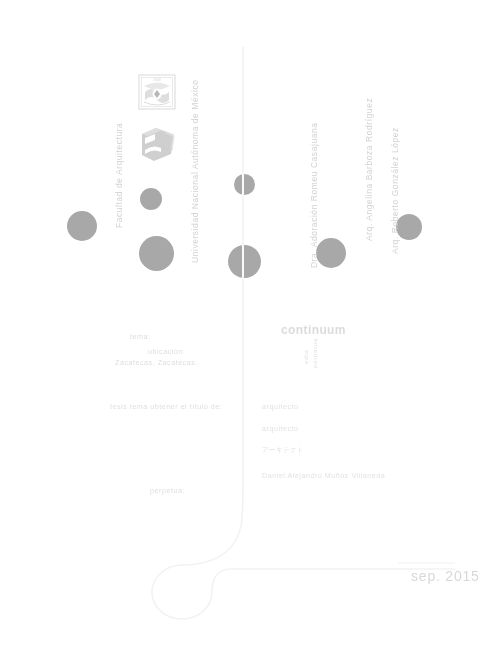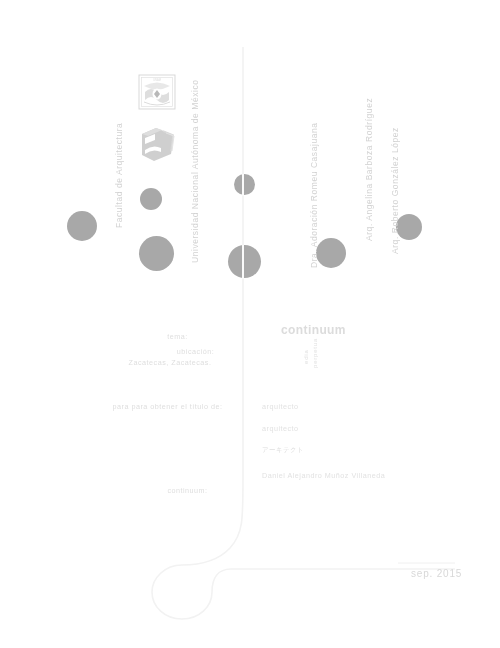--- a/index.html
+++ b/index.html
@@ -29,41 +29,41 @@
   }
 
   
   .logo{position:absolute;opacity:.72;}
 
   
   .label-right{
     font-size:7.2px;
     letter-spacing:.5px;
     color:#dedede;
-    text-align:center;
+    text-align:left;
   }
   .value-left{
     font-size:7.2px;
     letter-spacing:.5px;
     color:#e2e2e2;
   }
   .title{
     font-size:12px;
     letter-spacing:.4px;
     color:#dcdcdc;
     font-weight:700;
     margin-left:20px;
   }
   .subvert{
     font-size:6px;
     letter-spacing:.8px;
     color:#e0e0e0;
   }
   .date{
-    font-size:10px;
+    font-size:14px;
     letter-spacing:.8px;
     color:#d8d8d8;
   }
   svg.curve{position:absolute;left:0;top:0;pointer-events:none;}
 </style>
 </head>
 <body>
 
 <div id="page">
 
@@ -131,27 +131,27 @@
   <div class="txt label-right" style="left:148px;top:347px;width:95px;">ubicación:</div>
 
   <div class="txt label-right" style="left:115px;top:358px;width:110px;text-decoration-color:#ececec;">Zacatecas, Zacatecas.</div>
 
   <div class="txt title" style="left:261px;top:323px;">continuum</div>
 
   <div class="txt vert subvert" style="left:303px;top:364px;">edia</div>
 
   <div class="txt vert subvert" style="left:312px;top:368px;">perpetua</div>
 
-  <div class="txt label-right" style="left:110px;top:402px;width:115px;">para para obtener el título de:</div>
+  <div class="txt label-right" style="left:110px;top:402px;width:115px;">tesis tema obtener el título de:</div>
 
   <div class="txt value-left" style="left:262px;top:402px;">arquitecto</div>
 
   <div class="txt value-left" style="left:262px;top:424px;">arquitecto</div>
 
   <div class="txt value-left" style="left:262px;top:446px;font-size:6.5px;letter-spacing:.4px;color:#dcdcdc;">アーキテクト</div>
 
-  <div class="txt label-right" style="left:150px;top:486px;width:75px;">continuum:</div>
+  <div class="txt label-right" style="left:150px;top:486px;width:75px;">perpetua:</div>
 
   <div class="txt value-left" style="left:262px;top:471px;">Daniel Alejandro Muñoz Villaneda</div>
 
   <div class="txt date" style="left:411px;top:568px;">sep. 2015</div>
 
 </div>
 
 </body></html>

